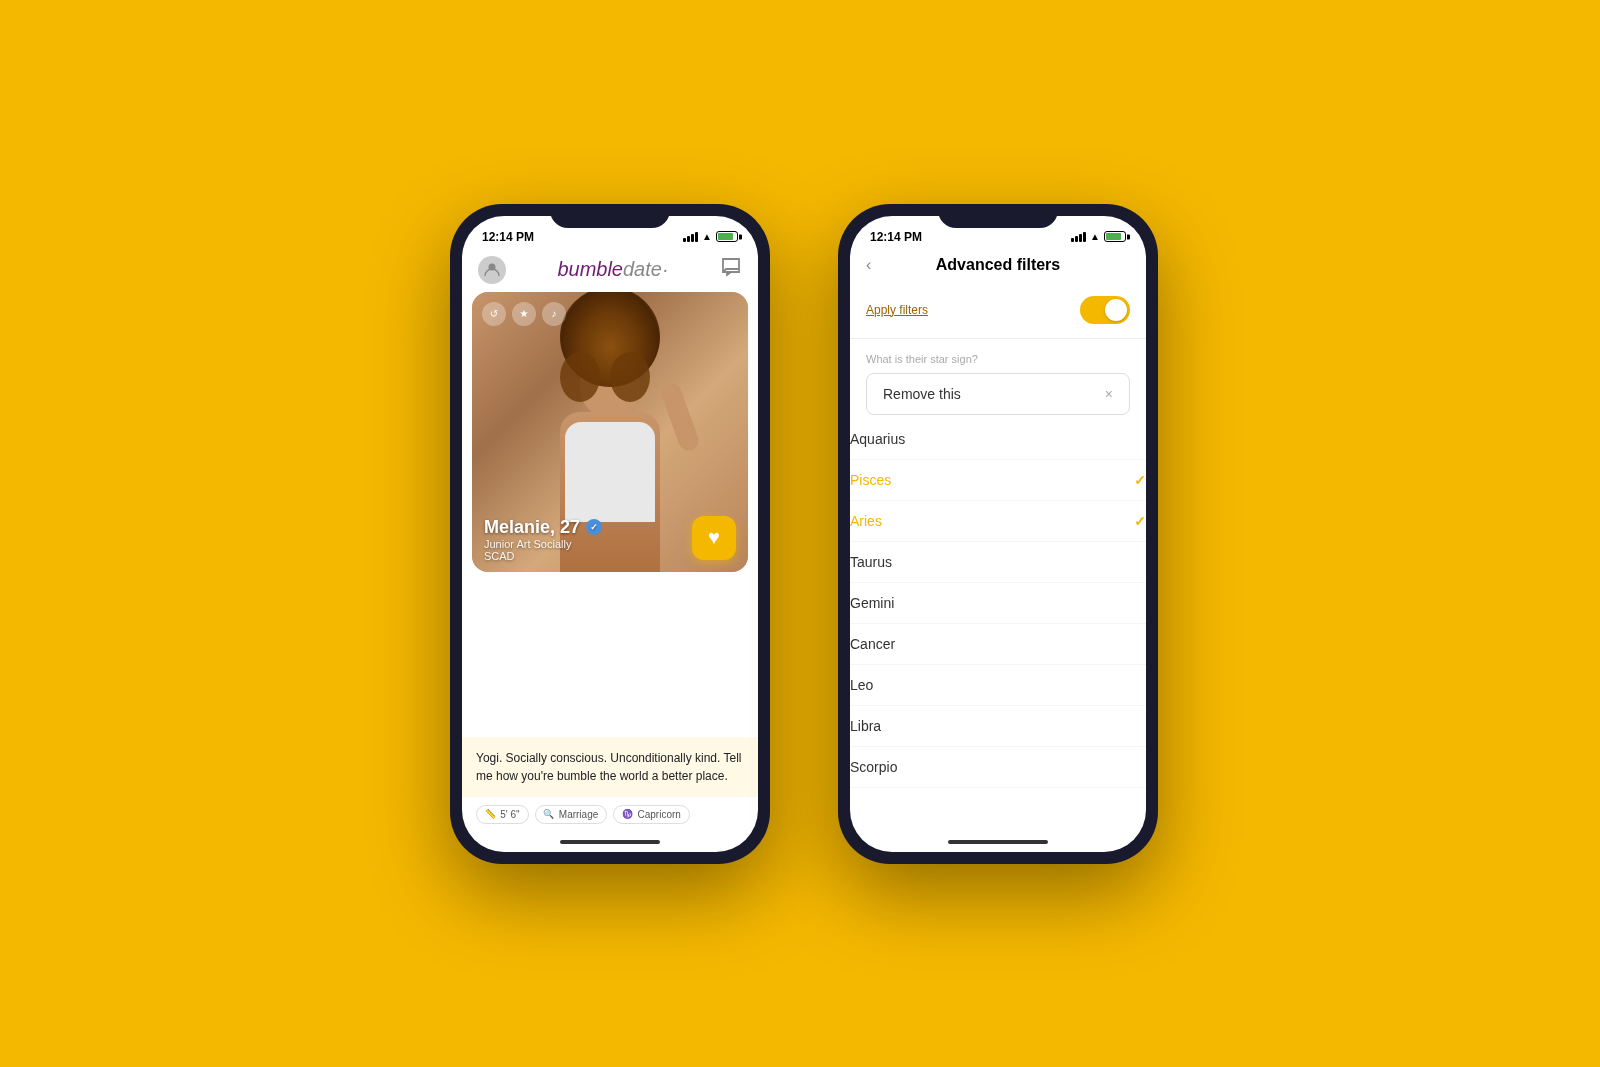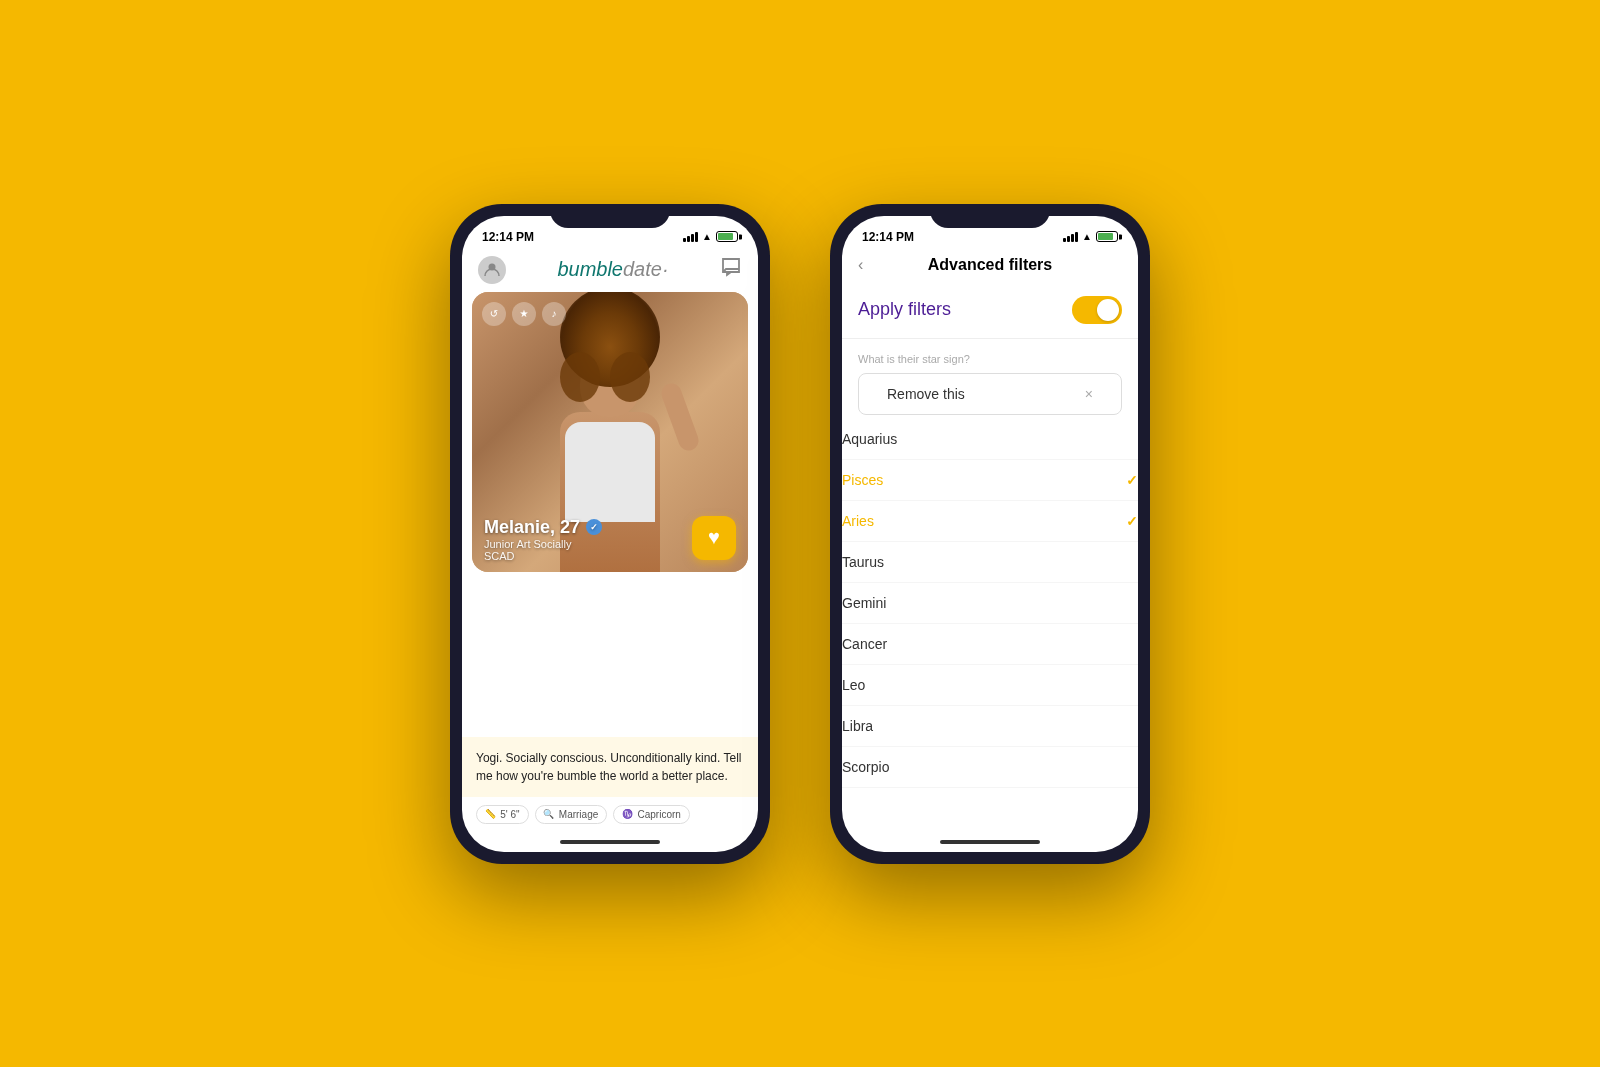--- a/index.html
+++ b/index.html
@@ -18,20 +18,21 @@
 
     
     .phone {
       width: 320px;
       height: 660px;
       background: #1a1a2e;
       border-radius: 52px;
       padding: 12px;
       box-shadow: 0 30px 80px rgba(0,0,0,0.4);
       position: relative;
+      margin-left: 8px;
     }
 
     .phone-inner {
       width: 100%;
       height: 100%;
       background: #fff;
       border-radius: 42px;
       overflow: hidden;
       position: relative;
       display: flex;
@@ -308,23 +309,24 @@
 
     .filter-row {
       display: flex;
       align-items: center;
       justify-content: space-between;
       padding: 14px 16px;
       border-bottom: 1px solid #f0f0f0;
     }
 
     .filter-label {
-      font-size: 18px;
+      font-size: 12px;
       font-weight: 500;
-      color: #4c1d95;
+      color: #a16207;
+      text-decoration: underline;
     }
 
     
     .toggle {
       width: 50px;
       height: 28px;
       background: #F5B800;
       border-radius: 14px;
       position: relative;
       cursor: pointer;
@@ -344,21 +346,21 @@
     .section-label {
       padding: 8px 16px 4px;
       font-size: 11px;
       color: #aaa;
     }
 
     .selected-filter {
       display: flex;
       align-items: center;
       justify-content: space-between;
-      padding: 12px 28px;
+      padding: 12px 16px;
       border: 1px solid #ddd;
       margin: 4px 16px;
       border-radius: 8px;
     }
 
     .selected-filter-text {
       font-size: 14px;
       color: #333;
     }
 
@@ -436,21 +438,21 @@
     </div>
 
     <div class="app-header">
       <div class="profile-avatar">
         <svg width="16" height="16" viewBox="0 0 16 16" fill="#888">
           <circle cx="8" cy="5" r="3.5"></circle>
           <path d="M1 14c0-3.866 3.134-7 7-7s7 3.134 7 7" fill="none" stroke="#888" stroke-width="1.5"></path>
         </svg>
       </div>
       <div class="app-logo">
-        <span style="color:#0f766e; font-style:italic;">bumble</span><span style="color:#888; font-weight:300; font-style:italic;">date·</span>
+        <span style="color:#701a75; font-style:italic;">bumble</span><span style="color:#888; font-weight:300; font-style:italic;">date·</span>
       </div>
       <div class="header-icon">
         <svg width="22" height="22" viewBox="0 0 22 22" fill="none" stroke="#888" stroke-width="1.8">
           <path d="M3 3h16v13H3z" rx="2"></path>
           <path d="M3 16l3-3H19"></path>
           <path d="M7 16v3l4-3"></path>
         </svg>
       </div>
     </div>
 

